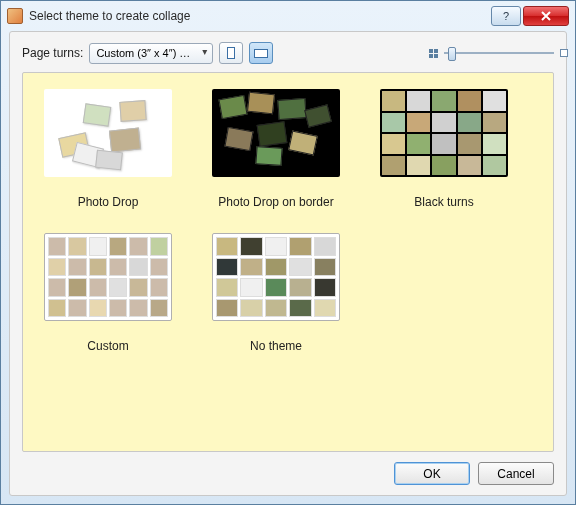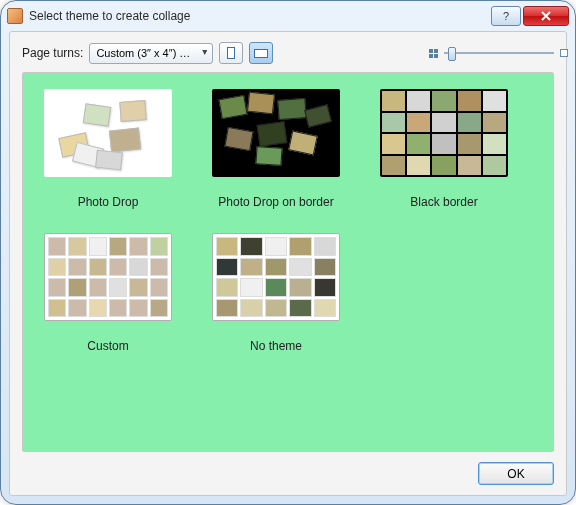--- a/index.html
+++ b/index.html
@@ -8,21 +8,21 @@
   font-size: 12px;
   background: #fff;
   width: 576px;
   height: 505px;
   overflow: hidden;
 }
 .window {
   width: 576px;
   height: 505px;
   border: 1px solid #5a7fa0;
-  border-radius: 16px;
+  border-radius: 0;
   background: linear-gradient(to bottom, #eaf3fb 0%, #d7e6f4 100%);
   box-shadow: 0 0 6px rgba(0,0,0,0.2);
   display: flex;
   flex-direction: column;
   overflow: hidden;
 }
 .titlebar {
   height: 30px;
   display: flex;
   align-items: center;
@@ -120,21 +120,21 @@
   position: absolute; top:3px; width:8px; height:14px;
   background: linear-gradient(to bottom,#eef6fe,#c0d6ea);
   border:1px solid #6a8aaa; border-radius:2px;
 }
 .slider .endbox {
   position: absolute; right:-14px; top:5px; width:8px; height:8px;
   border:1px solid #6a8aaa; background:#fff;
 }
 .panel {
   flex: 1;
-  background: #86efac;
+  background: #fef9c3;
   border: 1px solid #c8c8c8;
   border-radius: 2px;
   padding: 16px 10px;
   overflow: auto;
 }
 .themes {
   display: grid;
   grid-template-columns: repeat(3, 150px);
   gap: 24px 18px;
 }
@@ -284,21 +284,21 @@
                 <div style="background:#c0c0c0"></div>
                 <div style="background:#a89870"></div>
                 <div style="background:#d0e0c0"></div>
               <div style="background:#b0a070"></div>
                 <div style="background:#e0d8b0"></div>
                 <div style="background:#88a060"></div>
                 <div style="background:#c8b898"></div>
                 <div style="background:#b0c8a0"></div>
             </div>
           </div>
-          <div class="label">Black border</div>
+          <div class="label">Black turns</div>
         </div>
 
         <div class="theme">
           <div class="thumb th-mosaic">
             <div class="grid">
               <div></div>
                 <div style="background:#d8c8a0"></div>
                 <div style="background:#f0f0f0"></div>
                 <div style="background:#b8a880"></div>
                 <div></div>
@@ -351,15 +351,16 @@
                 <div style="background:#e0d8b0"></div>
             </div>
           </div>
           <div class="label">No theme</div>
         </div>
       </div>
     </div>
 
     <div class="footer">
       <div class="btn default">OK</div>
+      <div class="btn">Cancel</div>
     </div>
   </div>
 </div>
 
 </body></html>

